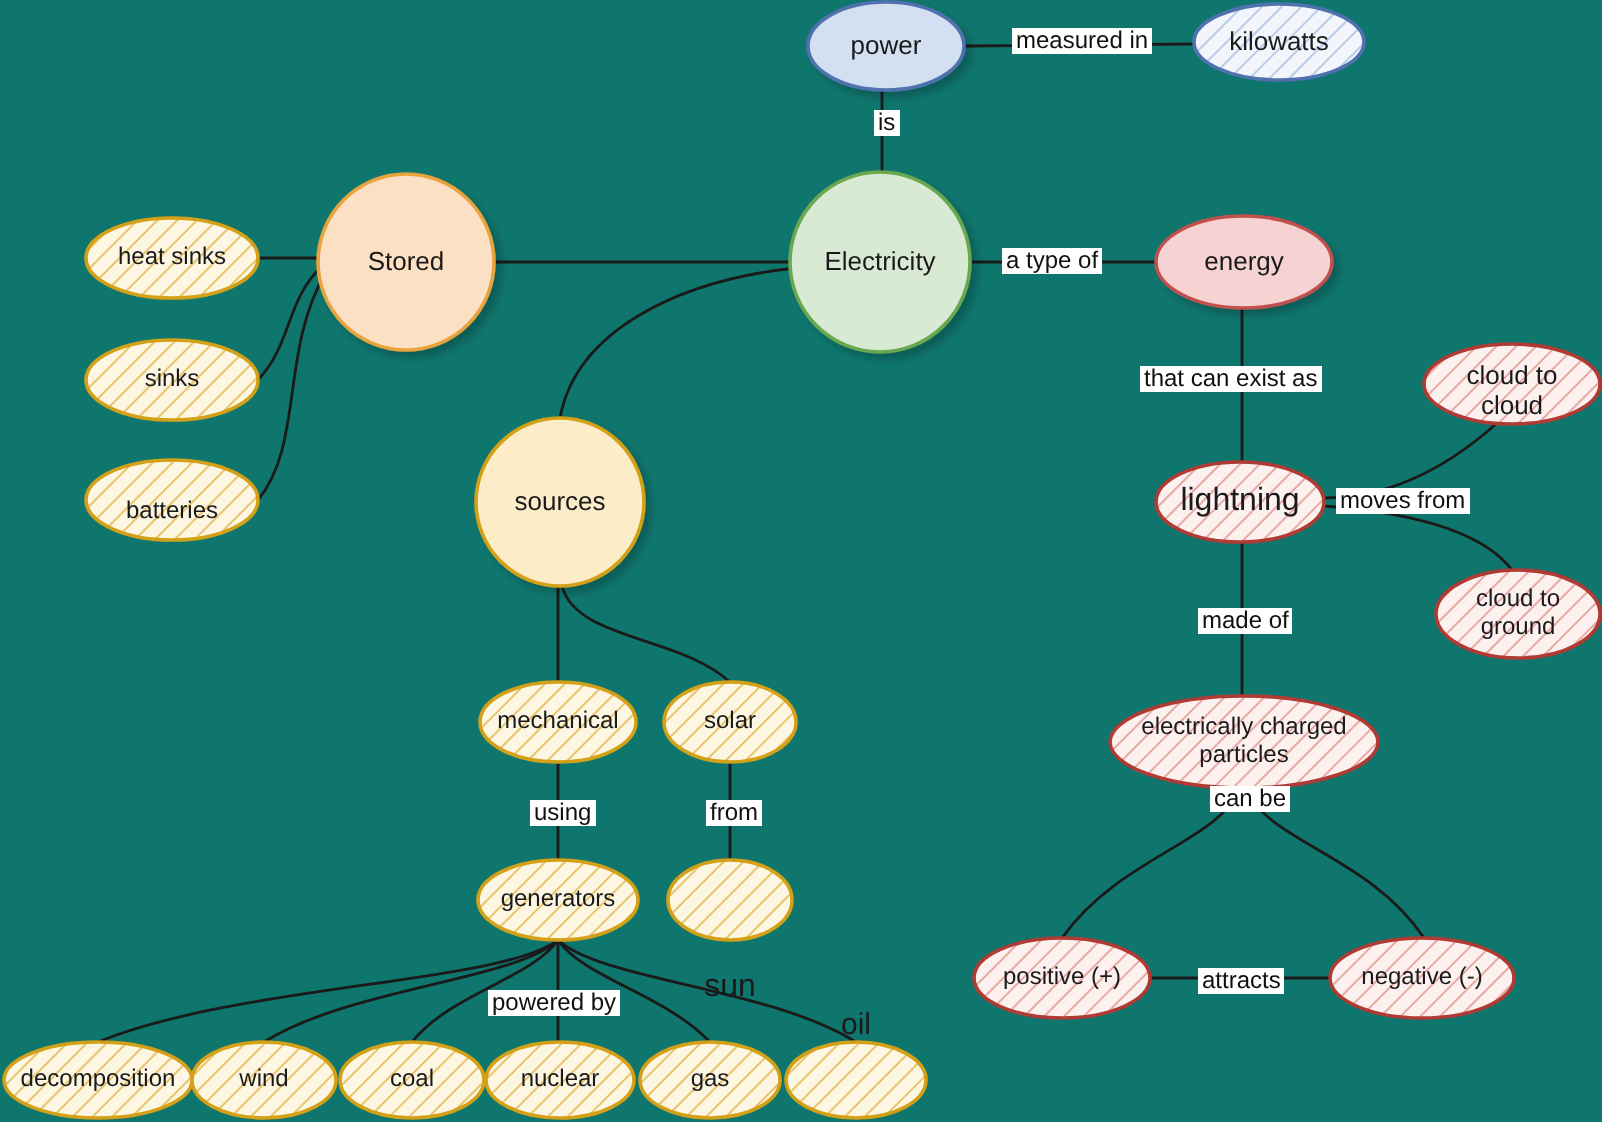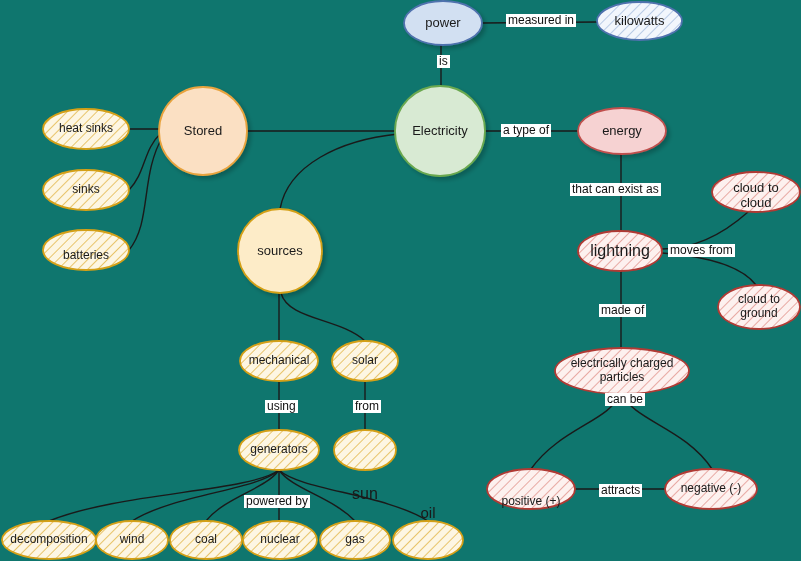--- a/index.html
+++ b/index.html
@@ -177,21 +177,21 @@
       </div>
       <div class="node ell" style="left: 712px; top: 172px; width: 88px; height: 48px; font-size: 13px;">
         <span class="lbl">cloud to cloud</span>
       </div>
       <div class="node ell" style="left: 718px; top: 285px; width: 82px; height: 44px; font-size: 12px;">
         <span class="lbl">cloud to ground</span>
       </div>
       <div class="node ell" style="left: 555px; top: 348px; width: 134px; height: 46px; font-size: 12px;">
         <span class="lbl">electrically charged particles</span>
       </div>
-      <div class="node ell" style="left: 487px; top: 469px; width: 88px; height: 40px; font-size: 12px; align-items: flex-end;">
+      <div class="node ell" style="left: 487px; top: 469px; width: 88px; height: 40px; font-size: 12px;">
         <span class="lbl">positive (+)</span>
       </div>
       <div class="node ell" style="left: 665px; top: 469px; width: 92px; height: 40px; font-size: 12px;">
         <span class="lbl">negative (-)</span>
       </div>
     </div>
   <div id="edge-label-layer">
       <div class="edge-label" style="left: 506px; top: 14px; font-size: 12px;">measured in</div>
       <div class="edge-label" style="left: 437px; top: 55px; font-size: 12px;">is</div>
       <div class="edge-label" style="left: 501px; top: 124px; font-size: 12px;">a type of</div>

